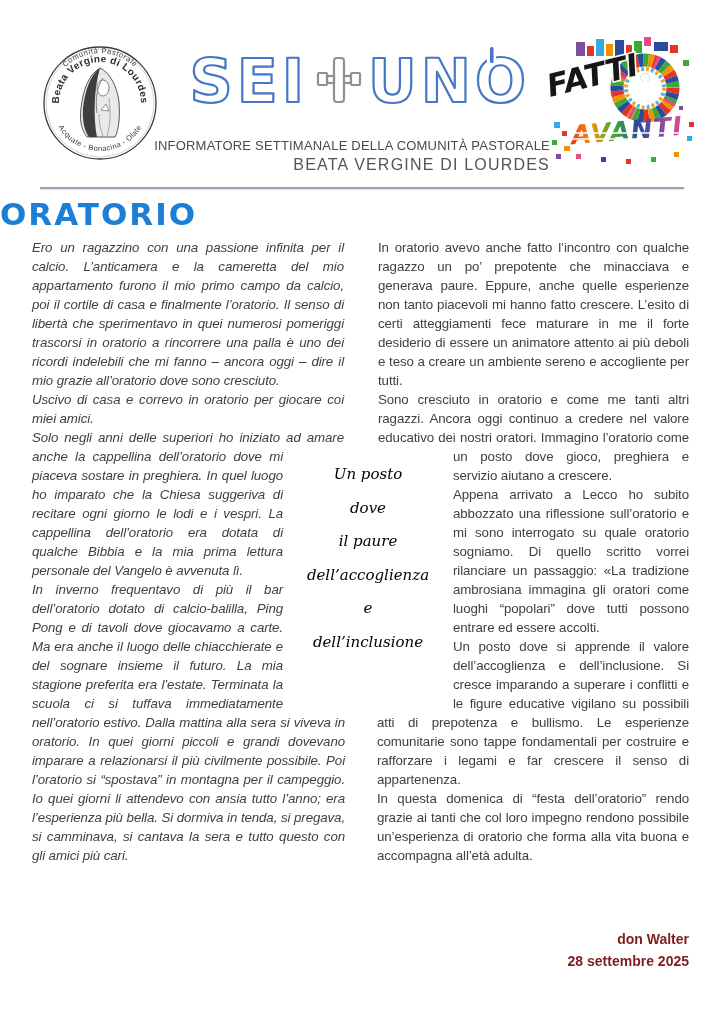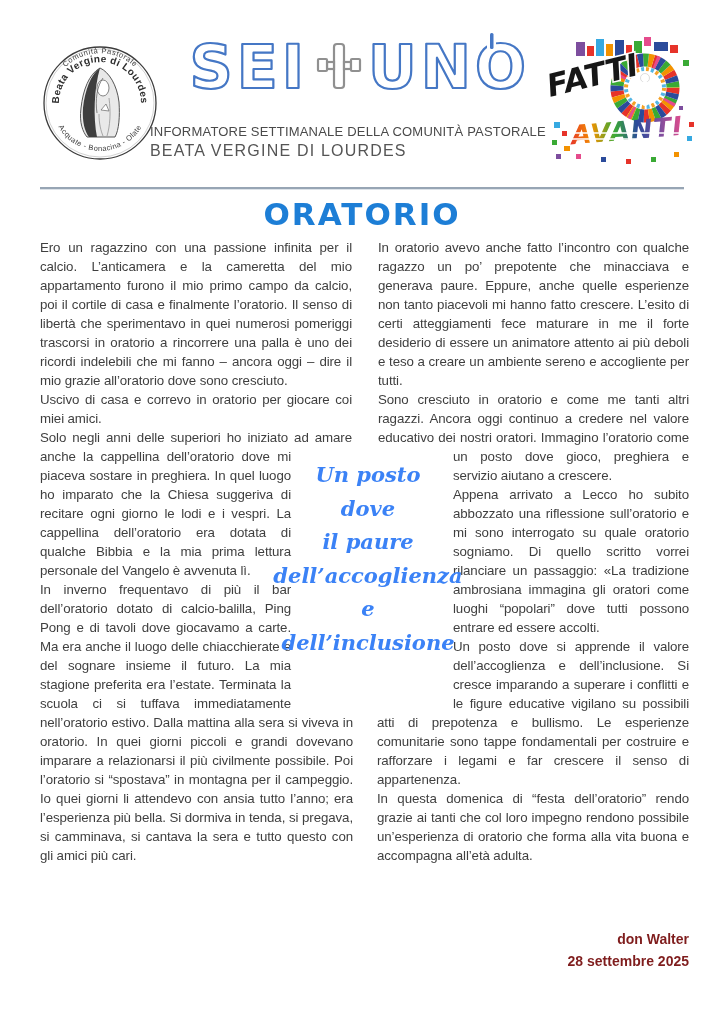--- a/index.html
+++ b/index.html
@@ -6,51 +6,51 @@
   .page{
     position:relative;width:724px;height:1024px;margin:0 auto;
     background:#ffffff;overflow:hidden;
     font-family:"Liberation Sans",sans-serif;color:#3f3f3f;
   }
   
   .parish-logo{position:absolute;left:38px;top:36px;}
   .ring-small{font-family:"Liberation Sans",sans-serif;font-size:7.5px;fill:#3c3c3c;letter-spacing:.6px;}
   .ring-main{font-family:"Liberation Sans",sans-serif;font-size:10px;font-weight:700;fill:#2e2e2e;letter-spacing:.4px;}
   .ring-bottom{font-family:"Liberation Sans",sans-serif;font-size:7.5px;fill:#3c3c3c;letter-spacing:.4px;}
-  .masthead{position:absolute;left:150px;top:30px;width:400px;text-align:left;}
+  .masthead{position:absolute;left:150px;top:44px;width:400px;text-align:right;}
   .mast-text{
     font-family:"DejaVu Sans","Liberation Sans",sans-serif;
     font-size:60px;font-weight:bold;fill:#ffffff;
     stroke:#4577c5;stroke-width:2.2px;stroke-linejoin:round;letter-spacing:4px;
   }
   .subtitle{margin-top:16px;font-size:13px;color:#4a4a4a;letter-spacing:.2px;}
   .community{margin-top:3px;font-size:16px;color:#555;letter-spacing:1.2px;}
   .fatti-logo{position:absolute;left:546px;top:36px;}
   .fatti-word{font-family:"DejaVu Sans","Liberation Sans",sans-serif;font-size:31px;font-weight:900;font-style:italic;fill:#161616;paint-order:stroke;stroke:#ffffff;stroke-width:3px;}
   .avanti-word{font-family:"DejaVu Sans","Liberation Sans",sans-serif;font-size:26px;font-weight:900;font-style:italic;letter-spacing:1px;fill:url(#mos);}
   .divider{position:absolute;left:40px;top:187px;width:644px;height:2px;background:#97a5b4;border-bottom:1px solid #dde3e9;}
   
   .article-title{
-    position:absolute;left:0;right:0;top:196px;margin:0;text-align:center;
+    position:absolute;left:0;right:0;top:196px;margin:0;text-align:left;
     font-family:"DejaVu Sans","Liberation Sans",sans-serif;
     font-size:31px;font-weight:800;color:#1d7ed6;letter-spacing:2px;
   }
   .col{position:absolute;top:238px;font-size:13.3px;line-height:19px;letter-spacing:-0.1px;}
   .col p{margin:0;text-align:justify;}
-  .col-left{left:40px;width:313px;}
+  .col-left{left:32px;width:313px;font-style:italic;}
   .col-right{left:377px;width:312px;}
   .col-left .spacer-r1{float:right;width:1px;height:220px;}
   .col-left .spacer-r2{float:right;clear:right;width:62px;height:252px;}
   .col-right .spacer-l1{float:left;width:1px;height:220px;}
   .col-right .spacer-l2{float:left;clear:left;width:76px;height:252px;}
   .pullquote{position:absolute;left:268px;top:458px;width:200px;text-align:center;}
   .pq-line{
     font-family:"DejaVu Serif","Liberation Serif",serif;
-    font-style:italic;font-weight:700;font-size:21px;line-height:33.5px;
-    color:#3b82f6;white-space:nowrap;
+    font-style:italic;font-weight:400;font-size:15px;line-height:33.5px;
+    color:#000000;white-space:nowrap;
   }
   .signature{position:absolute;left:377px;top:928px;width:312px;text-align:right;font-weight:bold;font-size:14px;line-height:22px;color:#7f1d1d;}
 </style>
 </head>
 <body>
 
 <div class="page">
 
   <svg class="parish-logo" width="124" height="130" viewBox="0 0 124 130">
     <defs>

